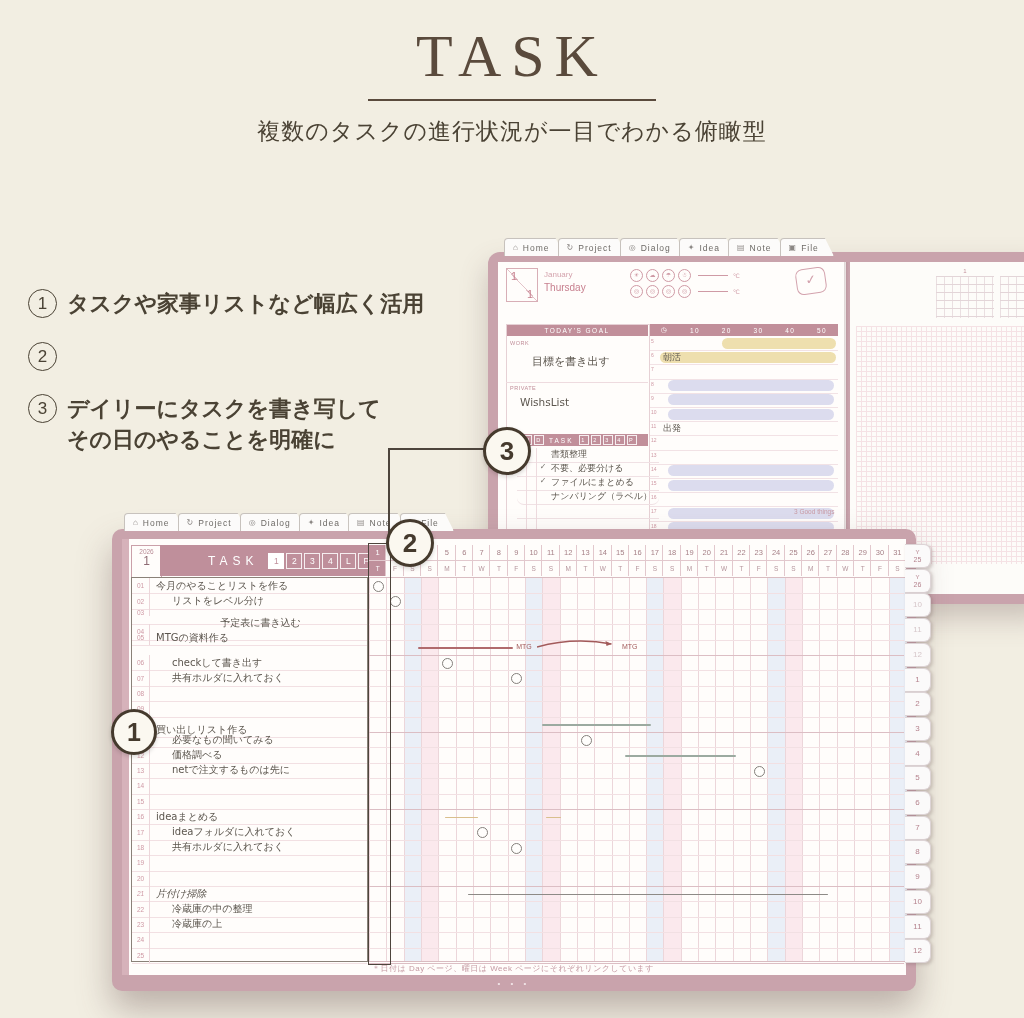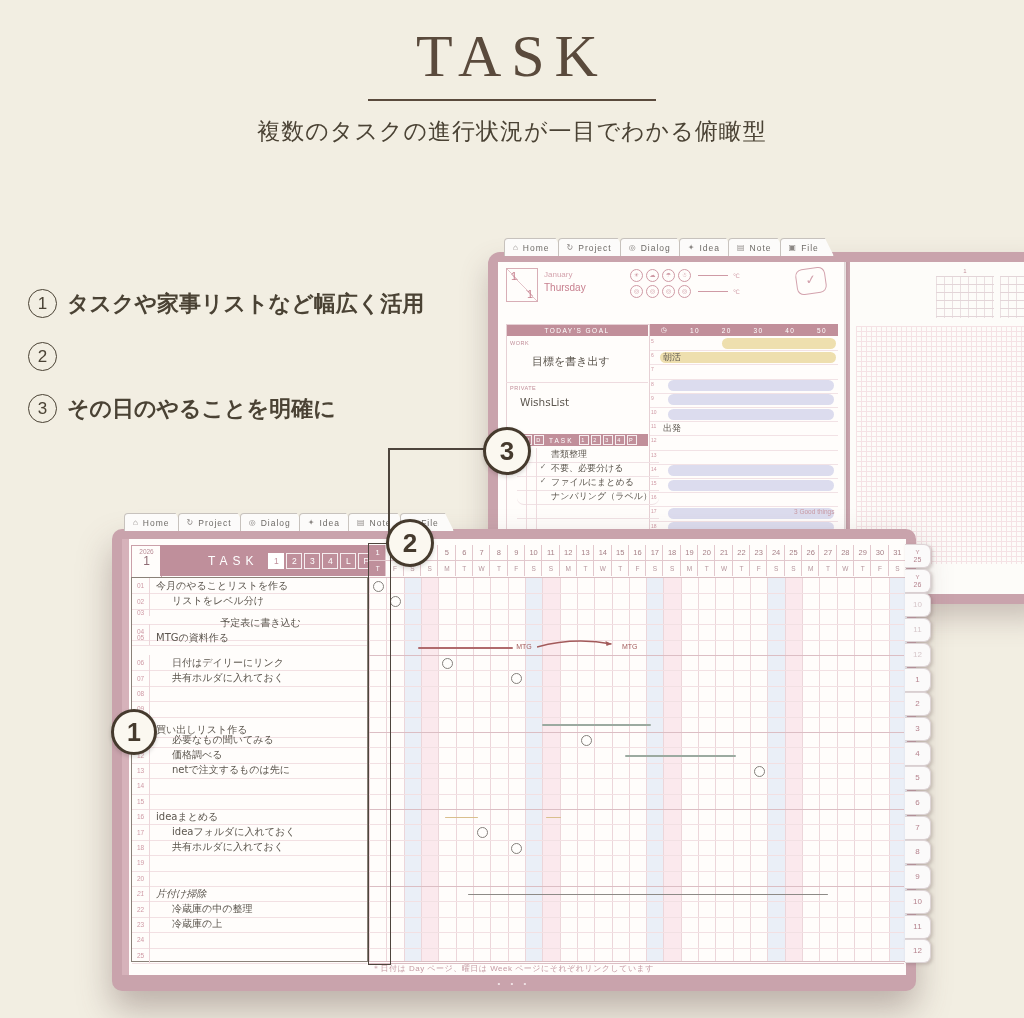--- a/index.html
+++ b/index.html
@@ -138,20 +138,21 @@
         <div class="feat-lines">
           <div>タスクや家事リストなど幅広く活用</div>
         </div>
       </div>
       <div class="feat">
         <div class="feat-num">2</div>
       </div>
       <div class="feat">
         <div class="feat-num">3</div>
         <div class="feat-lines">
+          <div>デイリーにタスクを書き写して</div>
           <div>その日のやることを明確に</div>
         </div>
       </div>
     </div>
 
   <div class="shot" id="topshot">
     <div class="tabbar" style="left:16px;top:0;">
         <div class="ptab">
           <span class="ptab-ic">⌂</span>
           <span>Home</span>
@@ -657,21 +658,21 @@
           <div class="tp-lrow" style="top: 46.2px; height: 15.4px;">
             <span class="tp-lno">04</span>
             <span class="tp-ltext hand"></span>
           </div>
           <div class="tp-lrow" style="top: 52px; height: 15.4px;">
             <span class="tp-lno">05</span>
             <span class="tp-ltext hand">MTGの資料作る</span>
           </div>
           <div class="tp-lrow" style="top: 77px; height: 15.4px;">
             <span class="tp-lno">06</span>
-            <span class="tp-ltext hand ind">日付はデイリーにリンク</span>
+            <span class="tp-ltext hand ind">checkして書き出す</span>
           </div>
           <div class="tp-lrow" style="top: 92.4px; height: 15.4px;">
             <span class="tp-lno">07</span>
             <span class="tp-ltext hand ind">共有ホルダに入れておく</span>
           </div>
           <div class="tp-lrow" style="top: 107.8px; height: 15.4px;">
             <span class="tp-lno">08</span>
             <span class="tp-ltext hand"></span>
           </div>
           <div class="tp-lrow" style="top: 123.2px; height: 15.4px;">

